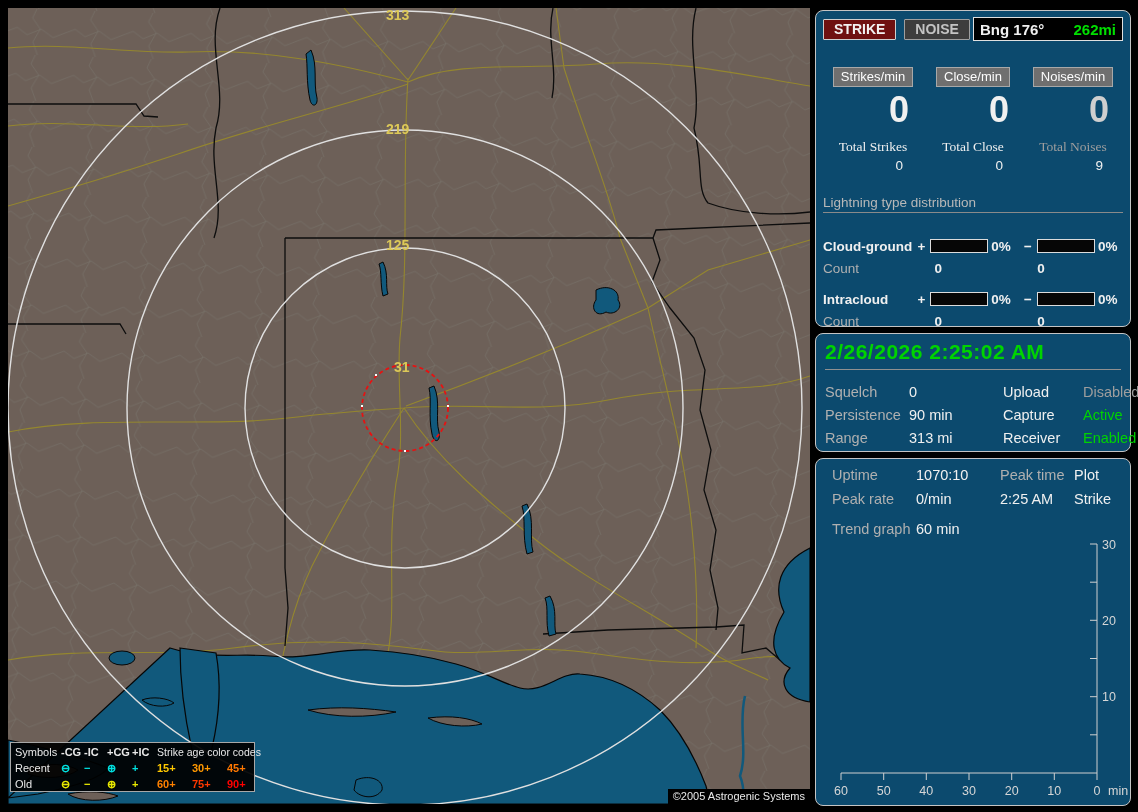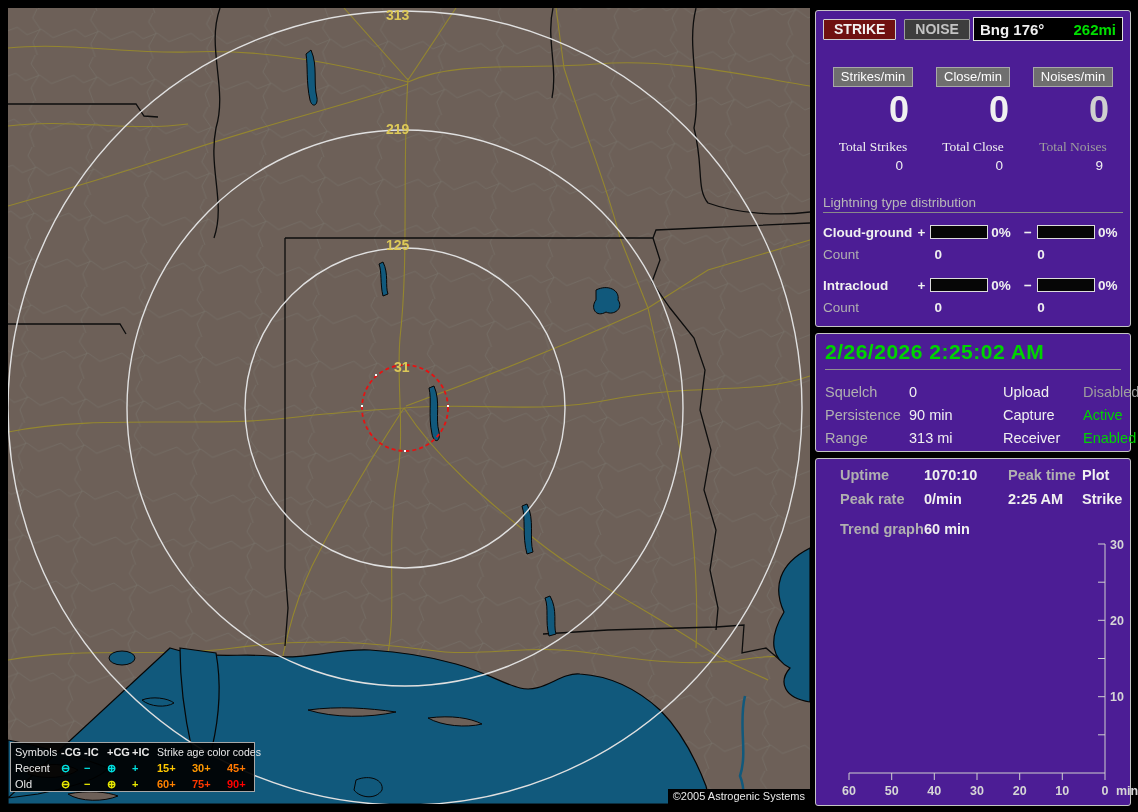--- a/index.html
+++ b/index.html
@@ -20,25 +20,25 @@
   .legend .hdr{white-space:nowrap;}
   .legend .age-hdr{grid-column:6 / span 3;font-size:10.5px;white-space:nowrap;}
   .legend .sym{text-align:left;font-weight:bold;}
   .legend .cyan{color:#00e0e0;}
   .legend .yellow{color:#e8e800;}
   .legend .age{font-weight:bold;}
   .age15{color:#ffc800}.age30{color:#ff9800}.age45{color:#ff7800}
   .age60{color:#ff8000}.age75{color:#ff3800}.age90{color:#ff0000}
 
   
-  .pbox{position:absolute;left:815px;width:316px;background:#4c1d95;border:1px solid #c4c4c4;
-        border-radius:3px;box-sizing:border-box;color:#f0f0f0;font-size:14px;}
+  .pbox{position:absolute;left:815px;width:316px;background:#0c4a6e;border:1px solid #c4c4c4;
+        border-radius:8px;box-sizing:border-box;color:#f0f0f0;font-size:14px;}
   #box-top{top:10px;height:317px;padding:6px 7px;}
   #box-mid{top:333px;height:119px;padding:6px 9px;}
-  #box-bot{top:458px;height:348px;padding:8px 24px;font-weight:bold;}
+  #box-bot{top:458px;height:348px;padding:8px 16px;}
 
   .toprow{display:flex;align-items:center;}
   .btn{font-weight:bold;font-size:14px;padding:1px 10px 2px 10px;border:1px solid #cfcfcf;
        border-radius:1px;cursor:default;}
   .btn-strike{background:#6f1111;color:#f2f2f2;}
   .btn-noise{background:#3d3d3d;color:#c4c4c4;border-color:#9f9f9f;margin-left:8px;}
   .bng{margin-left:auto;border:1px solid #e0e0e0;background:#000;width:136px;height:22px;
        display:flex;align-items:center;padding:0 6px;font-weight:bold;font-size:15px;}
   .bng .dist{margin-left:auto;color:#00e000;}
 
@@ -50,21 +50,21 @@
   .bignums .col{flex:1;text-align:right;padding-right:14px;font-size:36px;font-weight:bold;line-height:1.05;}
   .bignums .dim{color:#cfcfcf;}
   .totcols{display:flex;margin-top:10px;font-family:Liberation Serif, serif;}
   .totcols .col{flex:1;text-align:center;font-size:13.5px;}
   .totvals{display:flex;margin-top:3px;}
   .totvals .col{flex:1;text-align:right;padding-right:20px;font-size:13.5px;}
   .gray{color:#9e9e9e;}
 
   .dist-title{margin-top:22px;color:#b8b8b8;border-bottom:1px solid #8a8a8a;
               padding-bottom:2px;font-size:13.5px;}
-  .drow{display:flex;align-items:center;margin-top:12px;font-weight:bold;font-size:13.5px;}
+  .drow{display:flex;align-items:center;margin-top:26px;font-weight:bold;font-size:13.5px;}
   .drow .nm{width:96px;}
   .drow .sg{width:12px;text-align:center;}
   .drow .bar{width:58px;height:12px;border:1px solid #dcdcdc;background:#060606;margin:0 3px;}
   .drow .pct{width:26px;}
   .drow .gap{width:6px;}
   .crow{display:flex;margin-top:7px;font-size:13.5px;align-items:center;}
   .crow .nm{width:96px;color:#b0b0b0;}
   .crow .cv{width:104px;padding-left:17px;font-weight:bold;box-sizing:border-box;}
 
   .clock{color:#00d400;font-weight:bold;font-size:21px;letter-spacing:.5px;

